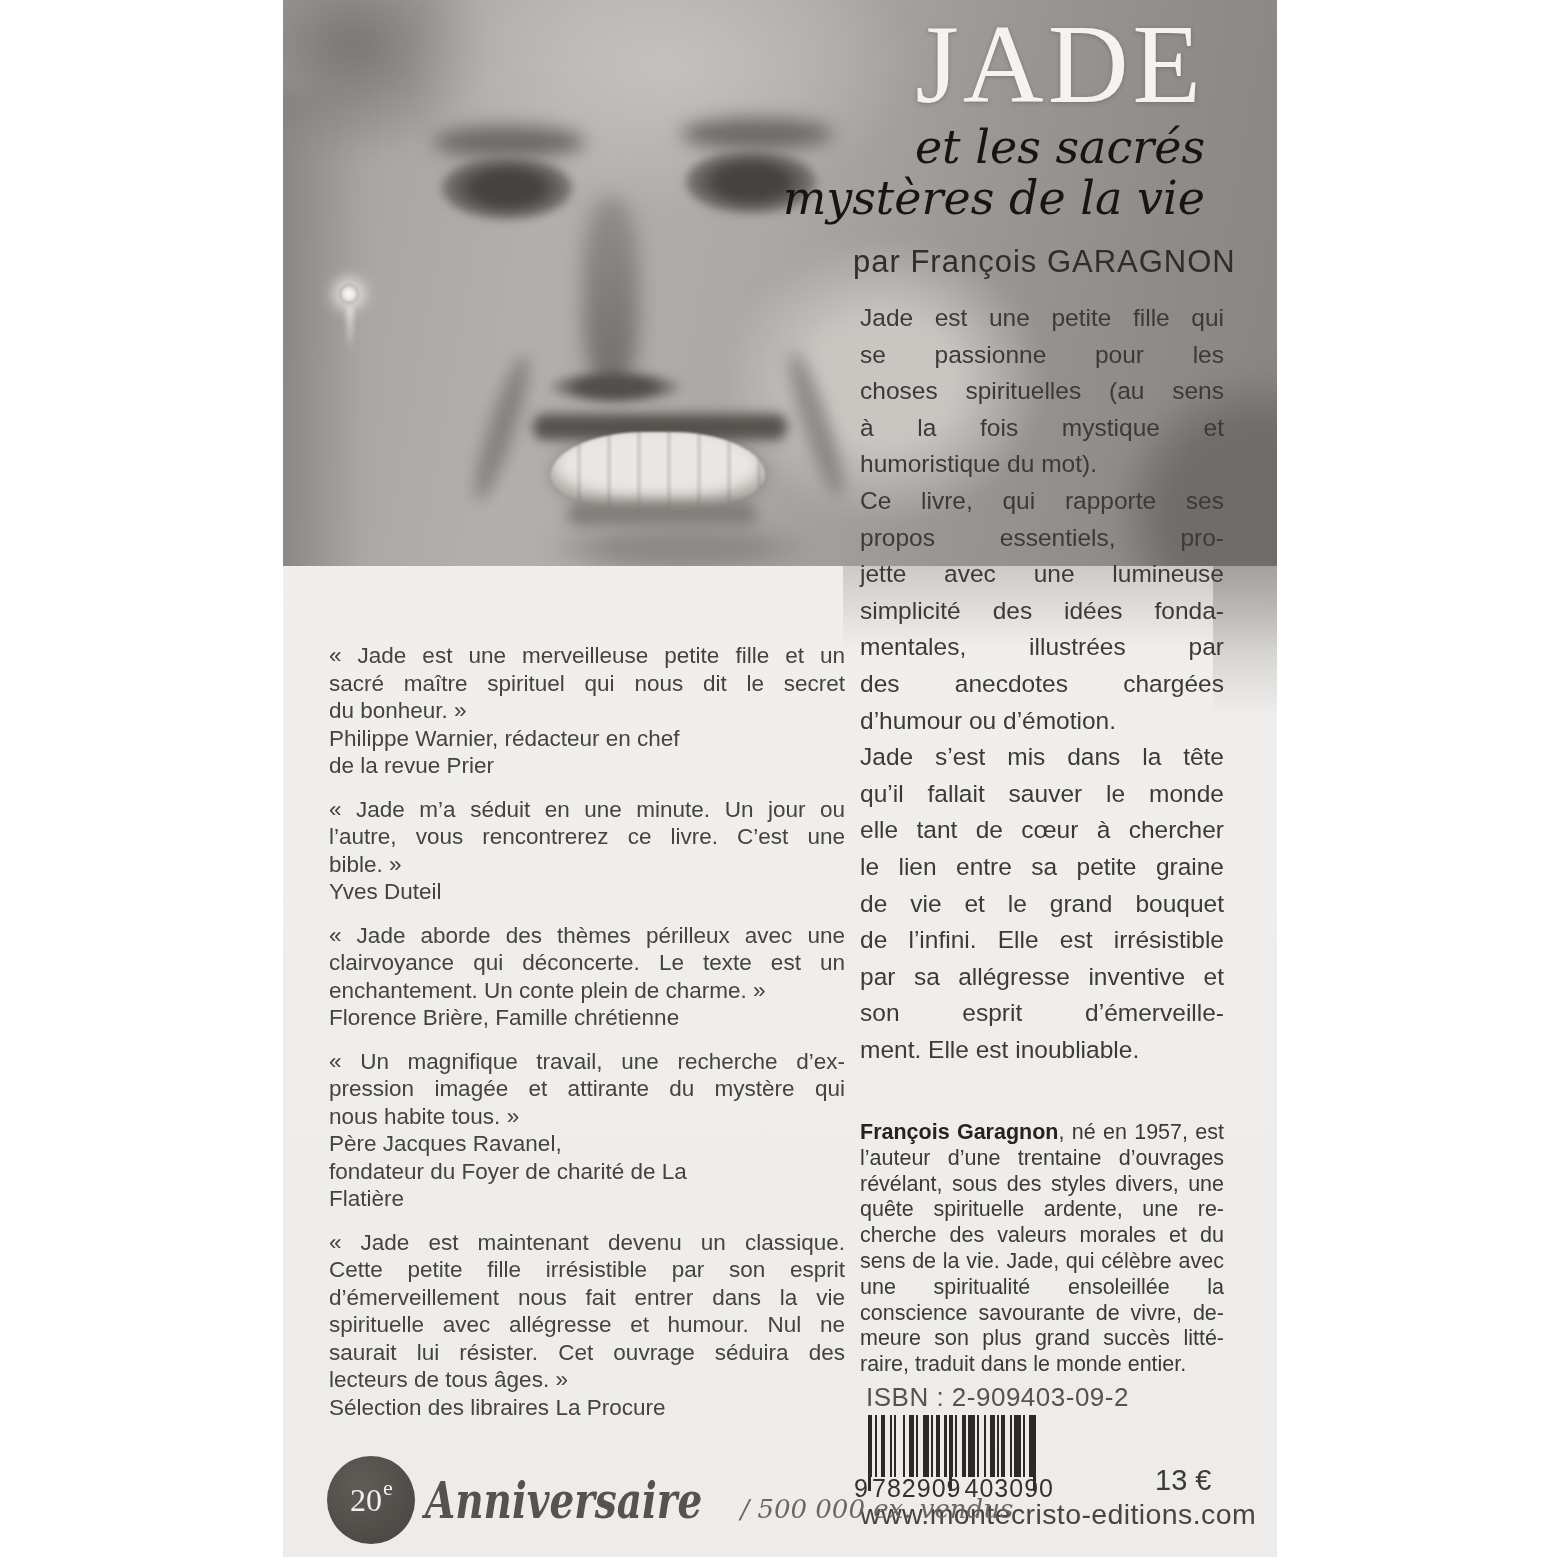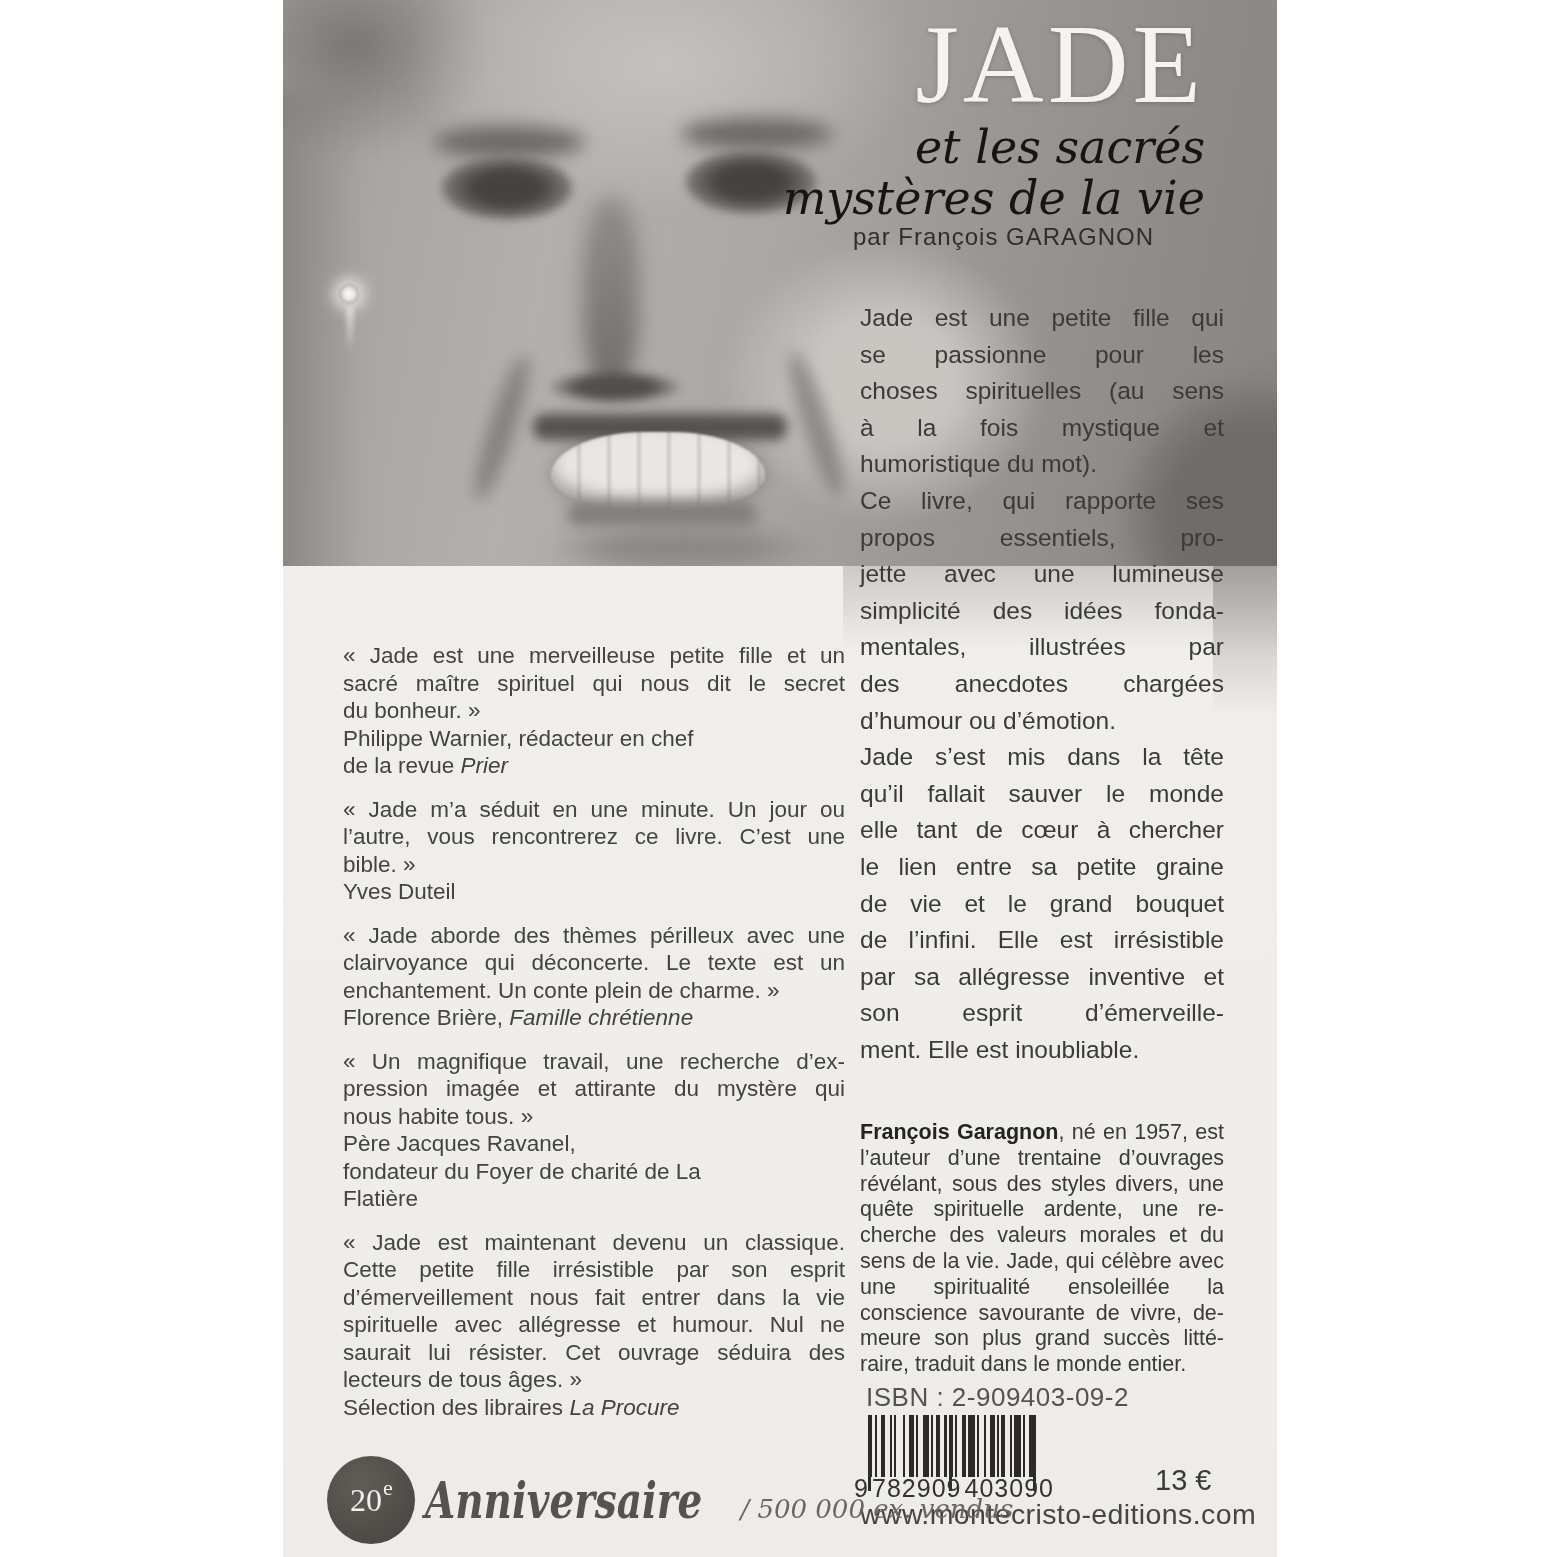--- a/index.html
+++ b/index.html
@@ -36,30 +36,30 @@
   .photo-fade{position:absolute;left:560px;top:566px;width:434px;height:84px;
               background:linear-gradient(to bottom,rgba(156,152,148,.42),rgba(156,152,148,0));}
   .photo-fade-edge{position:absolute;left:930px;top:566px;width:64px;height:150px;
                    background:linear-gradient(to bottom,rgba(130,126,122,.55),rgba(130,126,122,0));}
 
   
   .title-block{position:absolute;right:72px;top:6px;width:620px;text-align:right;}
   .book-title{margin:0;font-family:"Liberation Serif",serif;font-weight:400;font-size:112px;line-height:116px;
               letter-spacing:4px;color:#f4f3f1;text-shadow:0 1px 4px rgba(60,58,56,.35);}
   .subtitle{font-family:"DejaVu Serif",serif;font-style:italic;font-size:46px;line-height:51px;color:#161514;}
-  .byline{position:absolute;left:570px;top:223px;font-size:24px;letter-spacing:1px;color:#2f2e2c;}
+  .byline{position:absolute;left:570px;top:244px;font-size:31px;letter-spacing:1px;color:#2f2e2c;}
 
   
   .jline{text-align:justify;text-align-last:justify;}
   .jline.end{text-align-last:left;}
   .right-col{position:absolute;left:577px;top:300px;width:364px;font-size:24.5px;line-height:36.6px;color:#3b3a38;}
   .left-col{position:absolute;left:42px;top:642px;width:520px;font-size:22.5px;line-height:27.5px;color:#44433f;}
-  .quote-block{margin:0 0 16px 18px;}
+  .quote-block{margin:0 0 16px 4px;}
   .attr-line{text-align:left;}
-  .attr-line .it{font-style:italic;}
+  .attr-line .it{}
   .bio{position:absolute;left:577px;top:1120px;width:364px;font-size:21.5px;line-height:25.8px;color:#3b3a38;}
   .bio b{color:#242321;}
 
   
   .isbn{position:absolute;left:583px;top:1382px;font-size:26px;letter-spacing:.5px;color:#55534f;}
   .barcode{position:absolute;left:585px;top:1415px;width:168px;height:62px;display:flex;align-items:stretch;}
   .barcode .bar{height:100%;}
   .guard{position:absolute;top:1415px;width:3px;height:76px;background:#2b2a28;}
   .barcode-digits{position:absolute;left:571px;top:1474px;width:200px;font-size:25px;letter-spacing:1px;color:#33322f;
                   display:flex;justify-content:space-between;}

